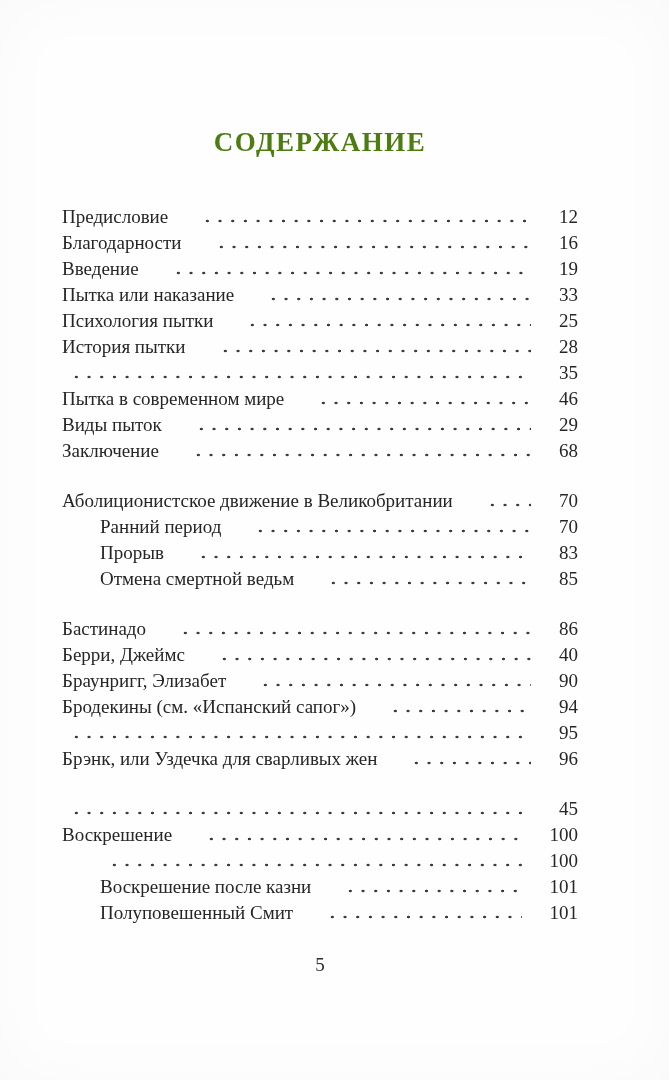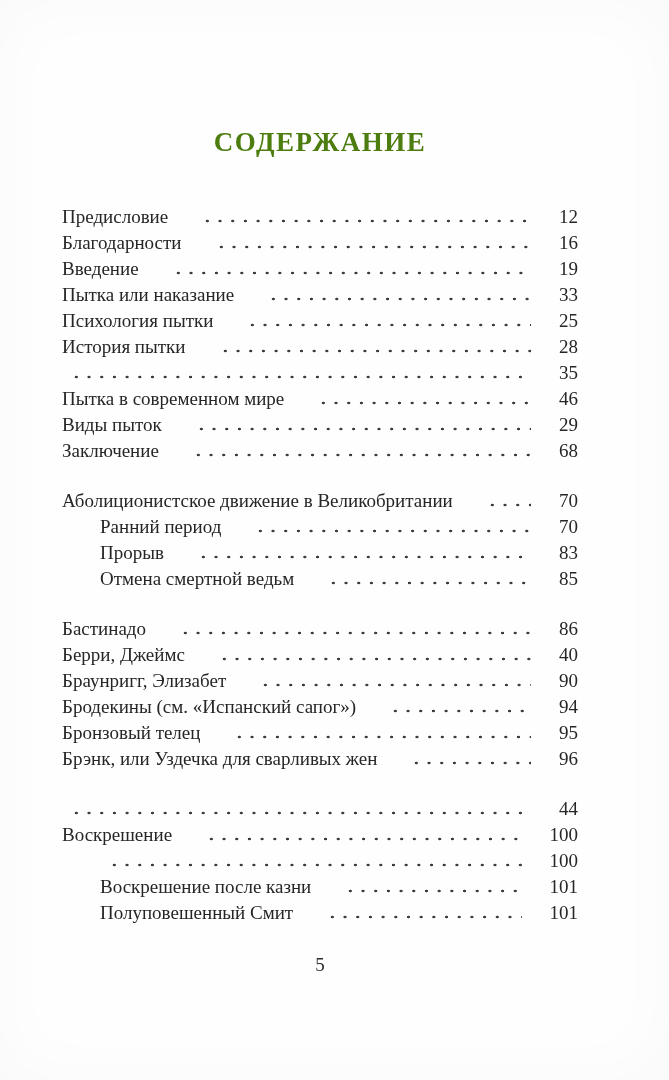--- a/index.html
+++ b/index.html
@@ -171,34 +171,33 @@
           <span class="toc-label">Браунригг, Элизабет</span>
           <span class="leader"></span>
           <span class="toc-page">90</span>
         </div>
         <div class="toc-row">
           <span class="toc-label">Бродекины (см. «Испанский сапог»)</span>
           <span class="leader"></span>
           <span class="toc-page">94</span>
         </div>
         <div class="toc-row">
-          <span class="toc-label">Бронзовый телец</span>
           <span class="leader"></span>
           <span class="toc-page">95</span>
         </div>
         <div class="toc-row">
           <span class="toc-label">Брэнк, или Уздечка для сварливых жен</span>
           <span class="leader"></span>
           <span class="toc-page">96</span>
         </div>
       </div>
       <div class="toc-group">
         <div class="toc-row">
           <span class="leader"></span>
-          <span class="toc-page">44</span>
+          <span class="toc-page">45</span>
         </div>
         <div class="toc-row">
           <span class="toc-label">Воскрешение</span>
           <span class="leader"></span>
           <span class="toc-page">100</span>
         </div>
         <div class="toc-row indent">
           <span class="leader"></span>
           <span class="toc-page">100</span>
         </div>

